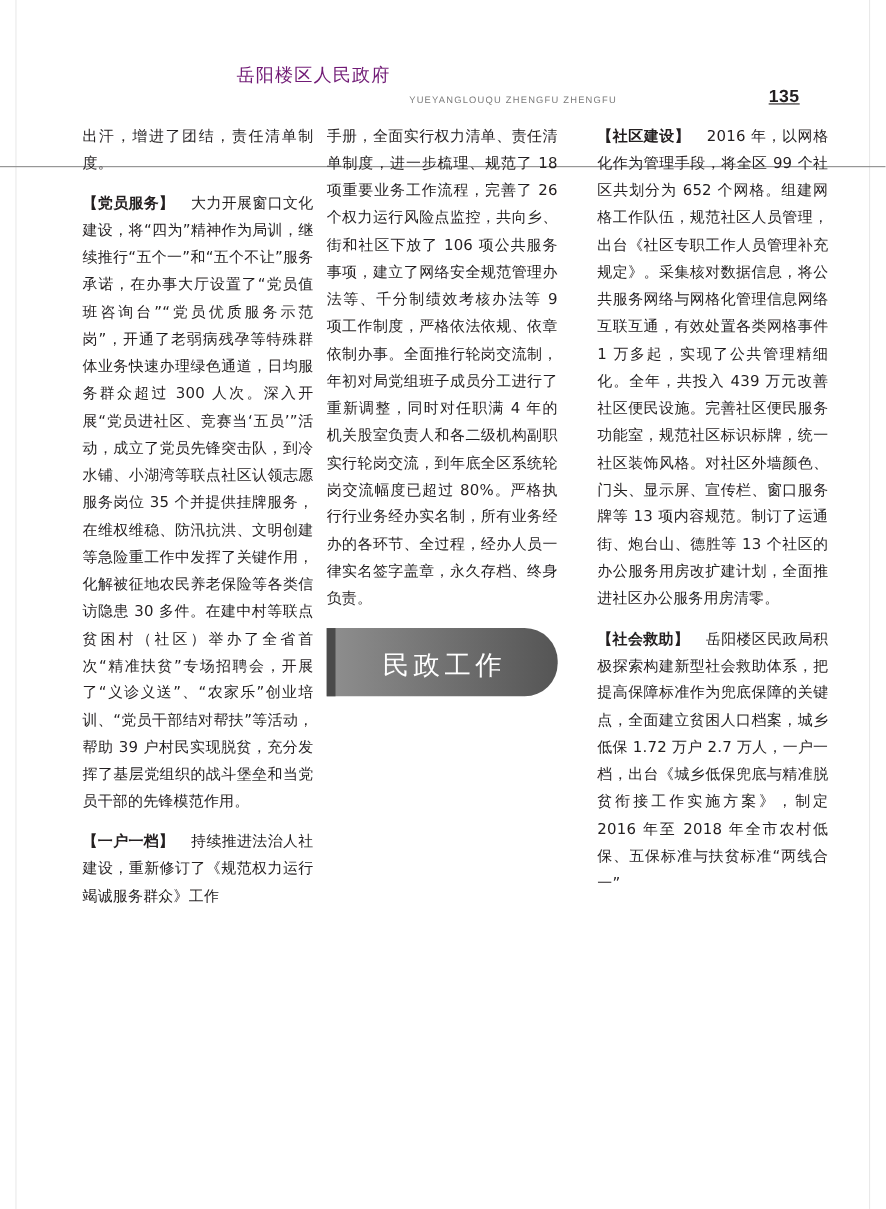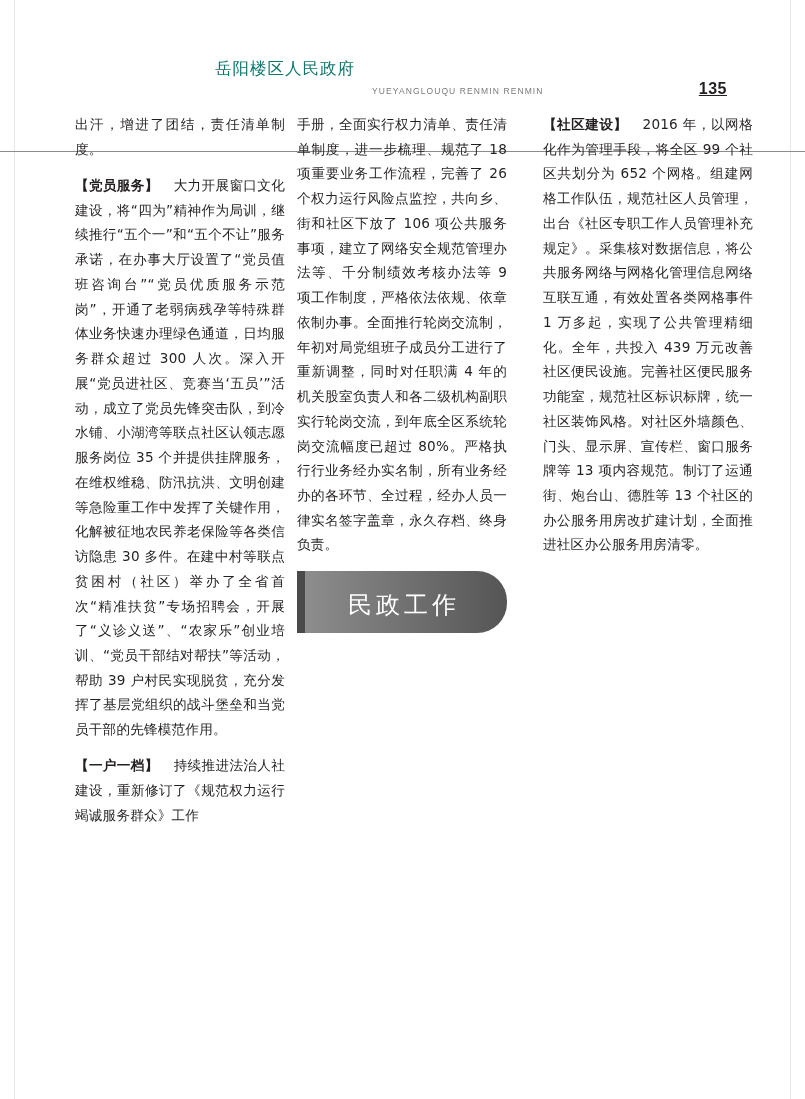--- a/index.html
+++ b/index.html
@@ -32,21 +32,21 @@
     width: 805px;
     height: 50px;
   }
   .header-title {
     position: absolute;
     left: 215px;
     top: 58px;
     font-family: Liberation Sans, sans-serif;
     font-size: 16.5px;
     letter-spacing: 1px;
-    color: #0f766e;
+    color: #701a75;
     white-space: nowrap;
   }
   .header-sub {
     position: absolute;
     left: 372px;
     top: 86px;
     font-family: "Liberation Sans", sans-serif;
     font-size: 8.5px;
     letter-spacing: 1.1px;
     color: #7a7a7a;
@@ -168,21 +168,21 @@
 
 <div class="page">
 
   <div class="scan-edge-left"></div>
   <div class="scan-edge-right"></div>
 
   <div class="header">
     <div class="header-rule"></div>
   </div>
   <div class="header-title">岳阳楼区人民政府</div>
-  <div class="header-sub">YUEYANGLOUQU RENMIN RENMIN</div>
+  <div class="header-sub">YUEYANGLOUQU ZHENGFU ZHENGFU</div>
   <div class="page-number">135</div>
 
   <div class="columns">
 
     <div class="col col-1">
       <p class="para">
         <span>出汗，增进了团结，责任清单制度。</span>
       </p>
       <p class="para gap">
         <span class="heading-inline">【党员服务】</span><span class="lead-space"></span><span>大力开展窗口文化建设，将“四为”精神作为局训，继续推行“五个一”和“五个不让”服务承诺，在办事大厅设置了“党员值班咨询台”“党员优质服务示范岗”，开通了老弱病残孕等特殊群体业务快速办理绿色通道，日均服务群众超过 300 人次。深入开展“党员进社区、竞赛当‘五员’”活动，成立了党员先锋突击队，到冷水铺、小湖湾等联点社区认领志愿服务岗位 35 个并提供挂牌服务，在维权维稳、防汛抗洪、文明创建等急险重工作中发挥了关键作用，化解被征地农民养老保险等各类信访隐患 30 多件。在建中村等联点贫困村（社区）举办了全省首次“精准扶贫”专场招聘会，开展了“义诊义送”、“农家乐”创业培训、“党员干部结对帮扶”等活动，帮助 39 户村民实现脱贫，充分发挥了基层党组织的战斗堡垒和当党员干部的先锋模范作用。</span>
@@ -201,16 +201,19 @@
         <div class="banner-shape"></div>
         <div class="banner-text">民政工作</div>
       </div>
 
     </div>
 
     <div class="col col-3">
       <p class="para">
         <span class="heading-inline">【社区建设】</span><span class="lead-space"></span><span>2016 年，以网格化作为管理手段，将全区 99 个社区共划分为 652 个网格。组建网格工作队伍，规范社区人员管理，出台《社区专职工作人员管理补充规定》。采集核对数据信息，将公共服务网络与网格化管理信息网络互联互通，有效处置各类网格事件 1 万多起，实现了公共管理精细化。全年，共投入 439 万元改善社区便民设施。完善社区便民服务功能室，规范社区标识标牌，统一社区装饰风格。对社区外墙颜色、门头、显示屏、宣传栏、窗口服务牌等 13 项内容规范。制订了运通街、炮台山、德胜等 13 个社区的办公服务用房改扩建计划，全面推进社区办公服务用房清零。</span>
       </p>
+      <p class="para gap">
+        <span class="heading-inline">【社会救助】</span><span class="lead-space"></span><span>岳阳楼区民政局积极探索构建新型社会救助体系，把提高保障标准作为兜底保障的关键点，全面建立贫困人口档案，城乡低保 1.72 万户 2.7 万人，一户一档，出台《城乡低保兜底与精准脱贫衔接工作实施方案》，制定 2016 年至 2018 年全市农村低保、五保标准与扶贫标准“两线合一”</span>
+      </p>
     </div>
 
   </div>
 </div>
 
 </body></html>

